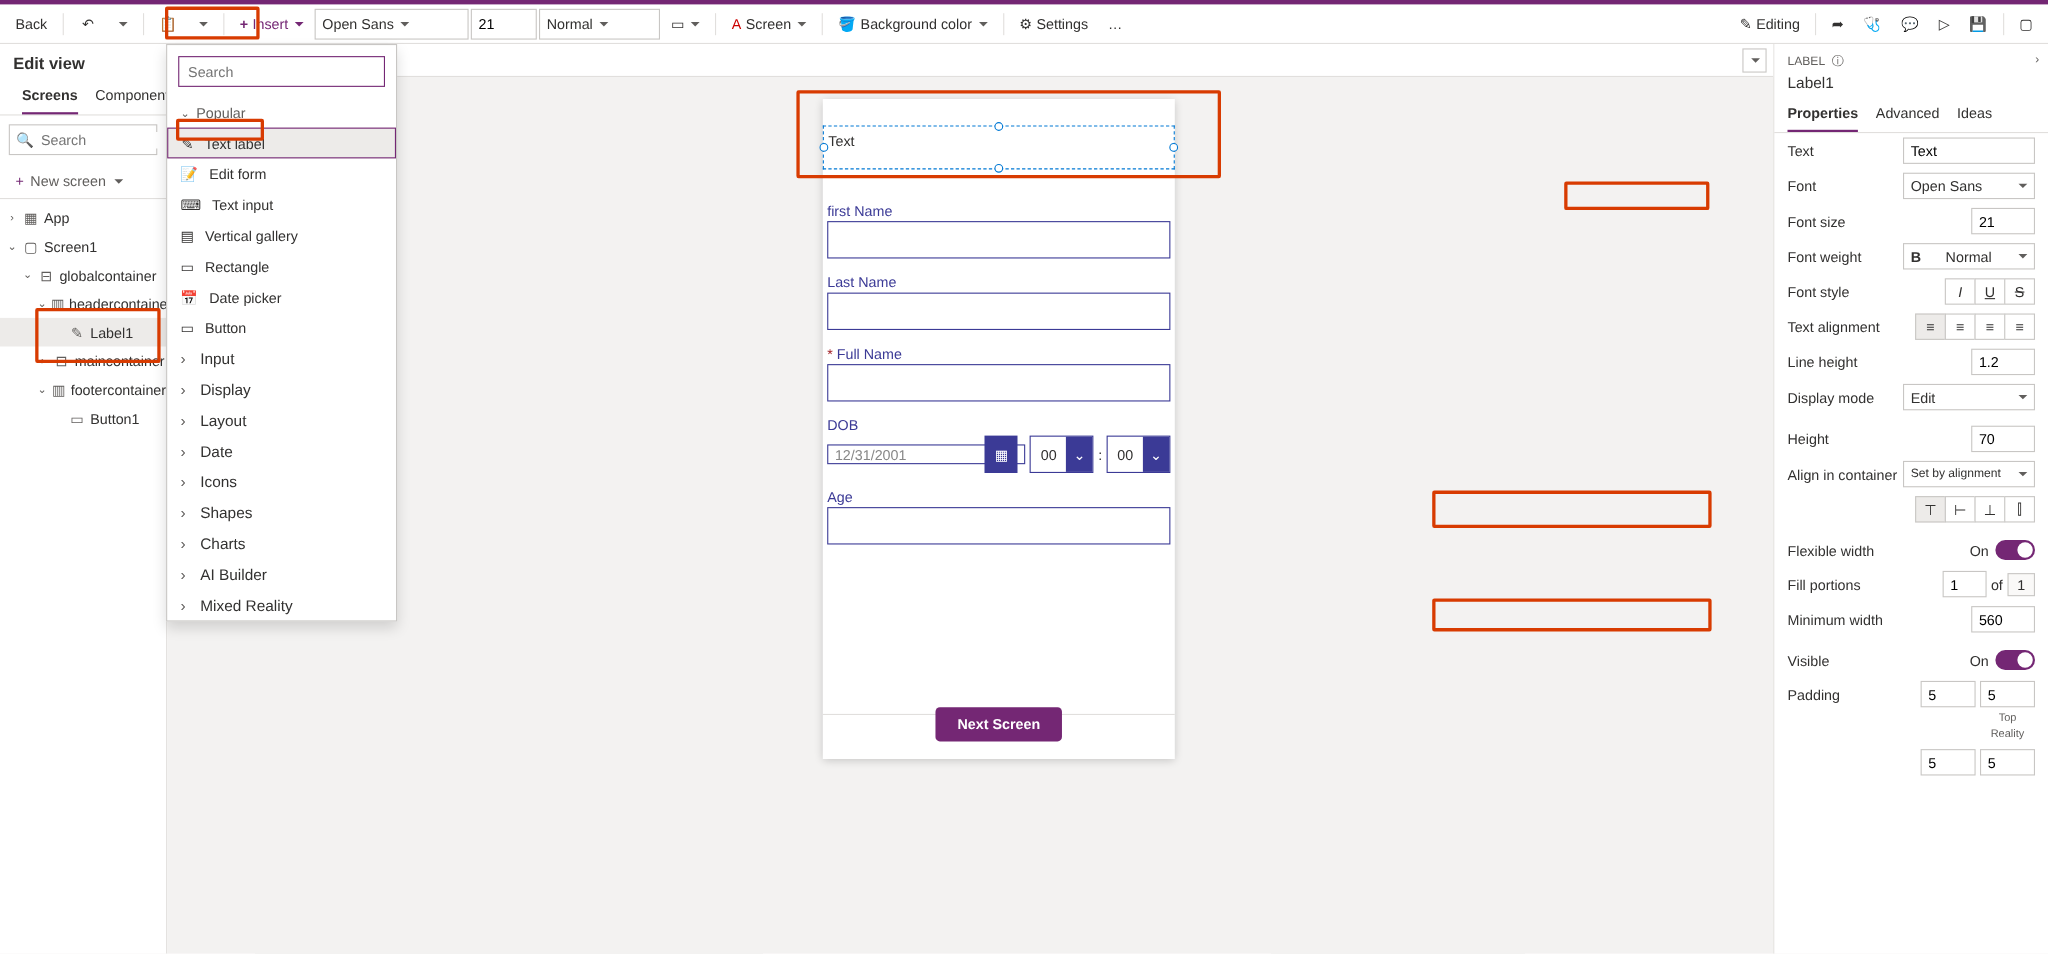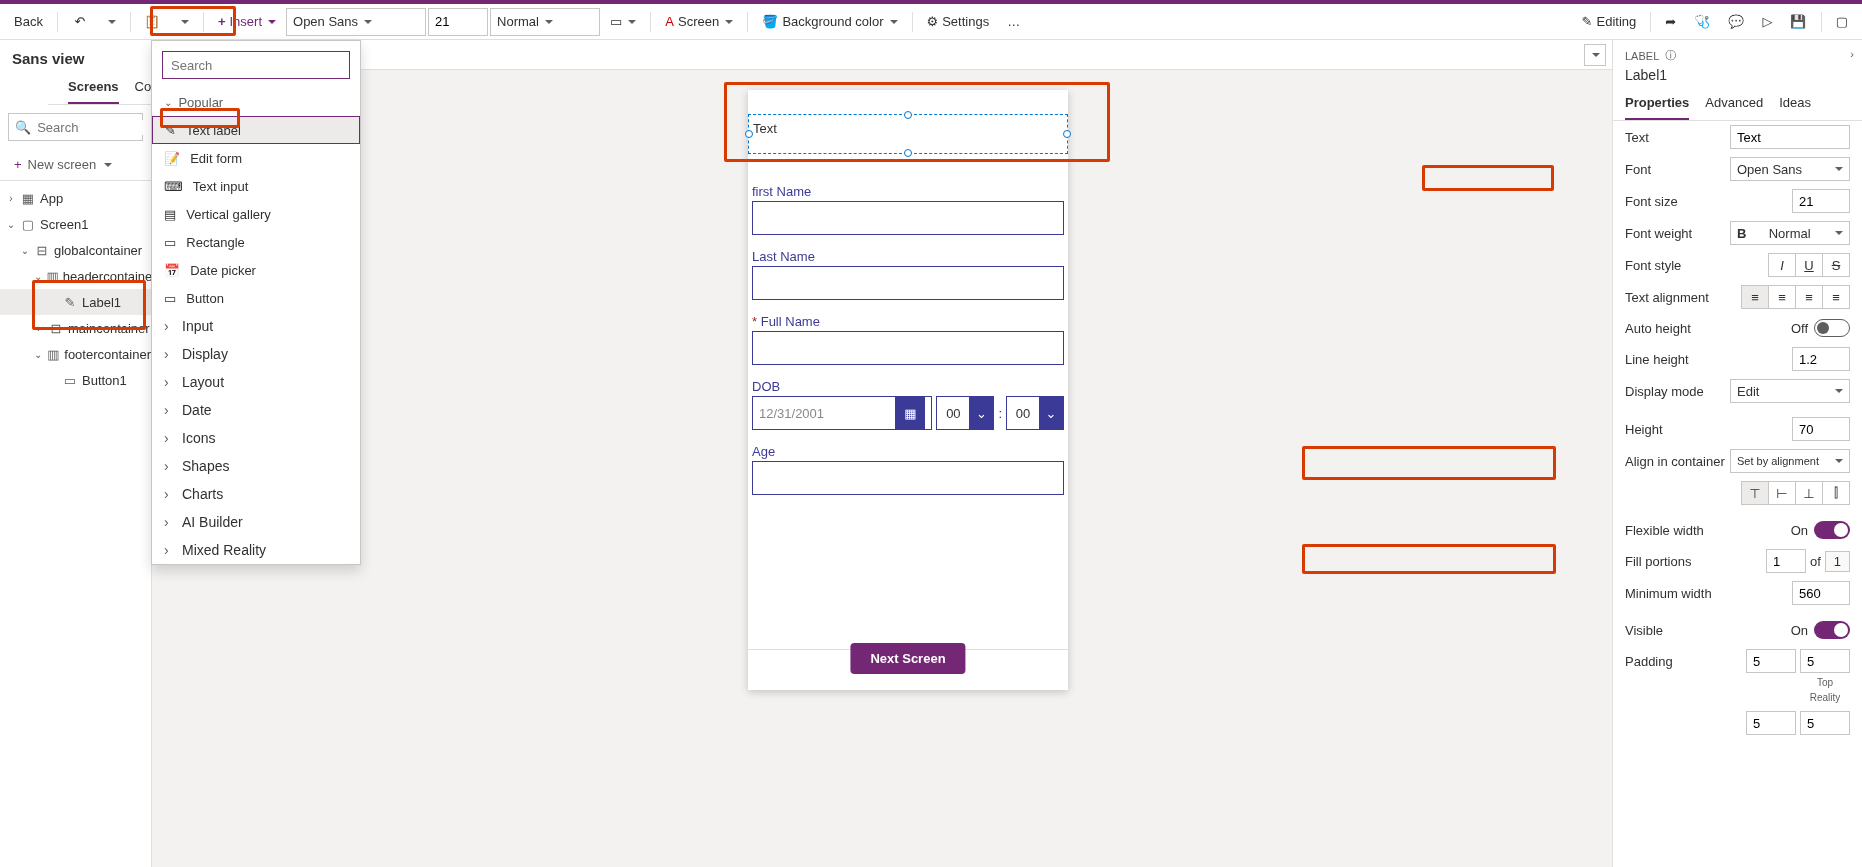--- a/index.html
+++ b/index.html
@@ -15,21 +15,21 @@
 .tb-input.w60 { width: 60px; }
 .tb-input.w110 { width: 110px; }
 .red-box { border: 3px solid #d83b01; border-radius: 2px; position: absolute; pointer-events: none; z-index: 100; }
 .chevron::after { content: ""; display: inline-block; width: 0; height: 0; border-left: 4px solid transparent; border-right: 4px solid transparent; border-top: 4px solid #605e5c; margin-left: 6px; vertical-align: middle; }
 .spacer { flex: 1; }
 .icon-svg { width: 16px; height: 16px; display: inline-flex; align-items: center; justify-content: center; }
 
 .main-layout { display: flex; height: calc(867px - 40px); }
 .tree-panel { width: 152px; border-right: 1px solid #e1dfdd; display: flex; flex-direction: column; }
 .tree-header { padding: 10px 12px 6px; font-weight: 600; font-size: 15px; }
-.tree-tabs { display: flex; gap: 16px; padding: 0 20px; border-bottom: 1px solid #e1dfdd; margin-left: 48px; }
+.tree-tabs { display: flex; gap: 16px; padding: 0 20px; border-bottom: 1px solid #e1dfdd; }
 .tree-tab { padding: 6px 0 8px; font-size: 13px; cursor: pointer; border-bottom: 2px solid transparent; }
 .tree-tab.active { border-bottom-color: #742774; font-weight: 600; }
 .tree-search { margin: 8px; border: 1px solid #c8c6c4; height: 28px; display: flex; align-items: center; padding: 0 6px; gap: 6px; }
 .tree-search input { border: none; outline: none; flex: 1; font-size: 13px; }
 .new-screen { margin: 4px 8px; padding: 4px 6px; display: flex; align-items: center; gap: 6px; cursor: pointer; color: #605e5c; }
 .tree-list { font-size: 13px; }
 .tree-item { display: flex; align-items: center; height: 26px; padding-left: 6px; cursor: pointer; gap: 4px; white-space: nowrap; }
 .tree-caret { width: 10px; text-align: center; color: #605e5c; font-size: 10px; }
 .tree-icon { width: 16px; color: #605e5c; display: inline-flex; justify-content: center; }
 .indent1 { padding-left: 20px; }
@@ -51,21 +51,21 @@
 .fb-expand { position: absolute; right: 6px; top: 4px; width: 22px; height: 22px; border: 1px solid #c8c6c4; display: flex; align-items: center; justify-content: center; cursor: pointer; }
 .canvas-area { flex: 1; position: relative; overflow: hidden; }
 .phone-frame { position: absolute; left: 596px; top: 20px; width: 320px; height: 600px; background: #fff; box-shadow: 0 2px 8px rgba(0,0,0,.2); }
 .sel-box { position: absolute; left: 0; top: 24px; width: 320px; height: 40px; border: 1px dashed #0078d4; }
 .sel-handle { position: absolute; width: 8px; height: 8px; background: #fff; border: 1px solid #0078d4; border-radius: 50%; }
 .form-field-label { color: #3b3a96; font-size: 13px; padding: 4px 0 2px; }
 .form-input { width: 100%; height: 34px; border: 1px solid #3b3a96; }
 .form-section { padding: 0 4px; margin-top: 10px; }
 .req { color: #a4262c; }
 .date-row { display: flex; gap: 4px; align-items: center; }
-.date-box { flex: 1; height: 34px; border: 1px solid #3b3a96; display: flex; align-items: center; padding: 0 6px; color: #888; justify-content: space-between; }
+.date-box { flex: 1; height: 18px; border: 1px solid #3b3a96; display: flex; align-items: center; padding: 0 6px; color: #888; justify-content: space-between; }
 .cal-btn { width: 30px; height: 34px; background: #3b3a96; color: #fff; display: flex; align-items: center; justify-content: center; }
 .dd-box { width: 58px; height: 34px; border: 1px solid #3b3a96; display: flex; }
 .dd-val { flex: 1; display: flex; align-items: center; justify-content: center; }
 .dd-arrow { width: 24px; background: #3b3a96; color: #fff; display: flex; align-items: center; justify-content: center; }
 .next-btn { position: absolute; bottom: 16px; left: 50%; transform: translateX(-50%); background: #742774; color: #fff; border-radius: 4px; padding: 8px 20px; cursor: pointer; font-size: 13px; font-weight: 600;}
 
 .props-panel { width: 250px; border-left: 1px solid #e1dfdd; display: flex; flex-direction: column; font-size: 13px; }
 .props-header { padding: 8px 12px 4px; color: #605e5c; font-size: 11px; display: flex; align-items: center; gap: 6px; position: relative;}
 .props-expand { position: absolute; right: 8px; top: 8px; color: #605e5c; cursor: pointer;}
 .props-name { padding: 0 12px 6px; font-size: 14px; }
@@ -177,21 +177,21 @@
   <div class="tb-btn">
       <span>▢</span>
     </div>
 </div>
 
 <div class="red-box" style="left:150px; top:6px; width:86px; height:30px;"></div>
 
 <div class="main-layout">
 
   <div class="tree-panel">
-    <div class="tree-header">Sans view</div>
+    <div class="tree-header">Edit view</div>
     <div class="tree-tabs">
       <div class="tree-tab active">Screens</div>
       <div class="tree-tab">Components</div>
     </div>
     <div class="tree-search">
       <span>🔍</span>
       <input placeholder="Search" style="">
     </div>
     <div class="new-screen">
       <span style="color:#742774;">+</span>
@@ -356,29 +356,20 @@
             </div>
           </div>
         </div>
       <div class="prop-row">
           <span class="prop-label">Text alignment</span>
           <div class="btn-group">
             <div class="bg-btn active">≡</div>
             <div class="bg-btn">≡</div>
             <div class="bg-btn">≡</div>
             <div class="bg-btn">≡</div>
-          </div>
-        </div>
-      <div class="prop-row">
-          <span class="prop-label">Auto height</span>
-          <div style="display:flex;align-items:center;gap:6px;">
-            <span>Off</span>
-            <div class="toggle off">
-              <div class="knob"></div>
-            </div>
           </div>
         </div>
       <div class="prop-row">
           <span class="prop-label">Line height</span>
           <div><input class="prop-numsmall" value="1.2" style=""></div>
         </div>
       <div class="prop-row">
           <span class="prop-label">Display mode</span>
           <div class="prop-control">
             <div class="prop-select">

